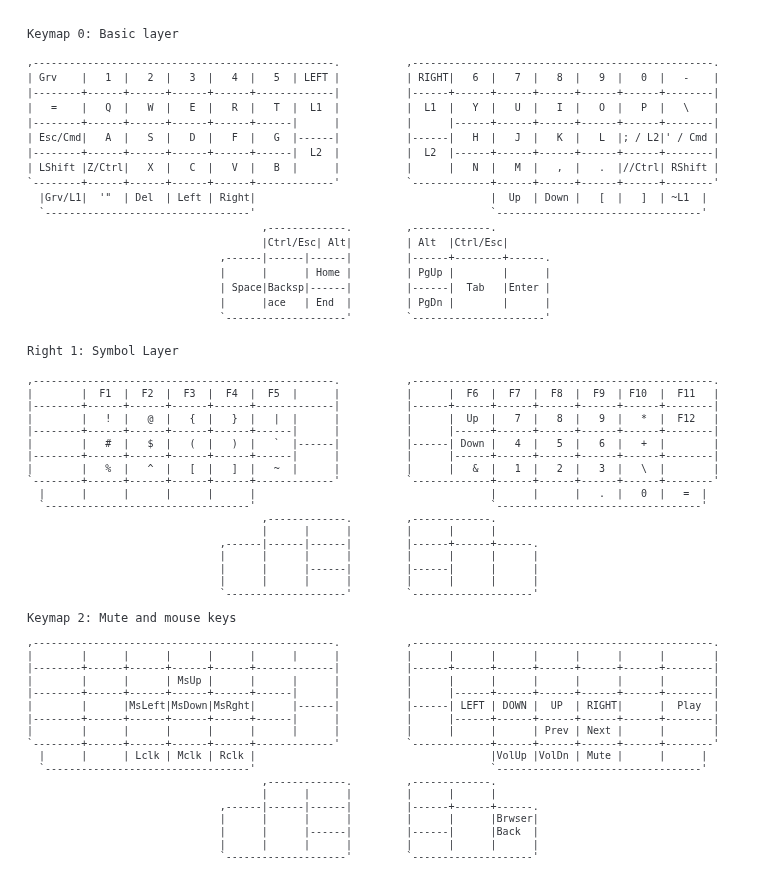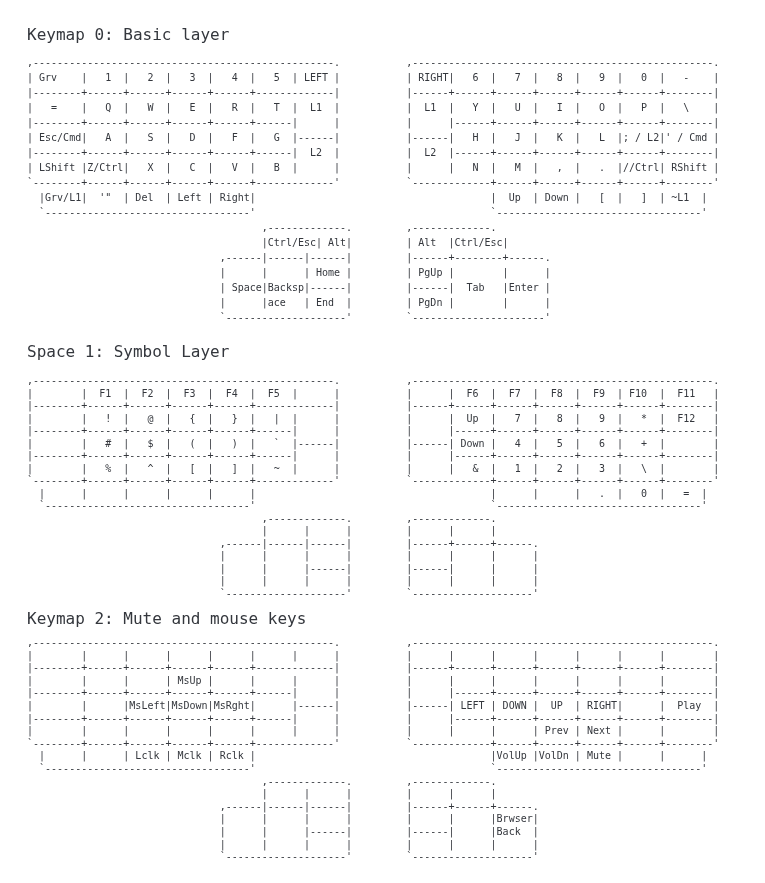--- a/index.html
+++ b/index.html
@@ -11,21 +11,21 @@
     width: 765px;
     height: 883px;
     overflow: hidden;
     font-family: "DejaVu Sans Mono", "Liberation Mono", monospace;
     color: #34373d;
   }
   .page {
     padding: 28px 0 0 27px;
   }
   .keymap-heading {
-    font-size: 16px;
+    font-size: 12px;
     line-height: 13px;
     white-space: pre;
     font-weight: normal;
     margin: 0;
   }
   .keymap-ascii {
     margin: 0;
     font-size: 10px;
     white-space: pre;
     font-family: inherit;
@@ -57,21 +57,21 @@
                                        ,-------------.         ,-------------.
                                        |Ctrl/Esc| Alt|         | Alt  |Ctrl/Esc|
                                 ,------|------|------|         |------+--------+------.
                                 |      |      | Home |         | PgUp |        |      |
                                 | Space|Backsp|------|         |------|  Tab   |Enter |
                                 |      |ace   | End  |         | PgDn |        |      |
                                 `--------------------'         `----------------------'</pre>
   </div>
 
   <div class="keymap-section">
-    <div class="keymap-heading" id="heading-1">Space 1: Symbol Layer</div>
+    <div class="keymap-heading" id="heading-1">Right 1: Symbol Layer</div>
     <pre class="keymap-ascii" id="art-1">,--------------------------------------------------.           ,--------------------------------------------------.
 |        |  F1  |  F2  |  F3  |  F4  |  F5  |      |           |      |  F6  |  F7  |  F8  |  F9  | F10  |  F11   |
 |--------+------+------+------+------+-------------|           |------+------+------+------+------+------+--------|
 |        |   !  |   @  |   {  |   }  |   |  |      |           |      |  Up  |   7  |   8  |   9  |   *  |  F12   |
 |--------+------+------+------+------+------|      |           |      |------+------+------+------+------+--------|
 |        |   #  |   $  |   (  |   )  |   `  |------|           |------| Down |   4  |   5  |   6  |   +  |        |
 |--------+------+------+------+------+------|      |           |      |------+------+------+------+------+--------|
 |        |   %  |   ^  |   [  |   ]  |   ~  |      |           |      |   &amp;  |   1  |   2  |   3  |   \  |        |
 `--------+------+------+------+------+-------------'           `-------------+------+------+------+------+--------'
   |      |      |      |      |      |                                       |      |      |   .  |   0  |   =  |

